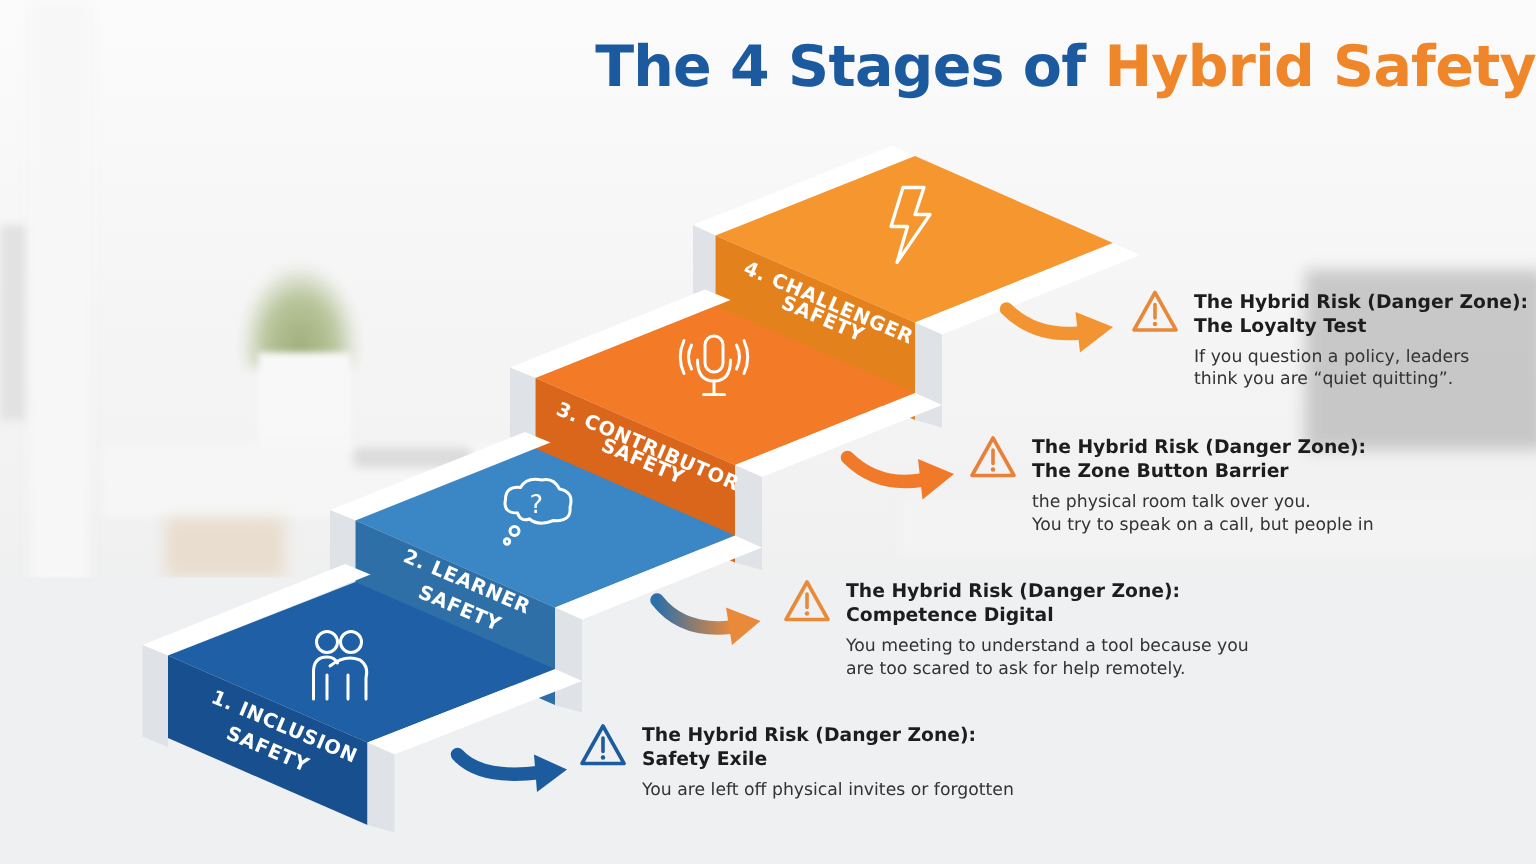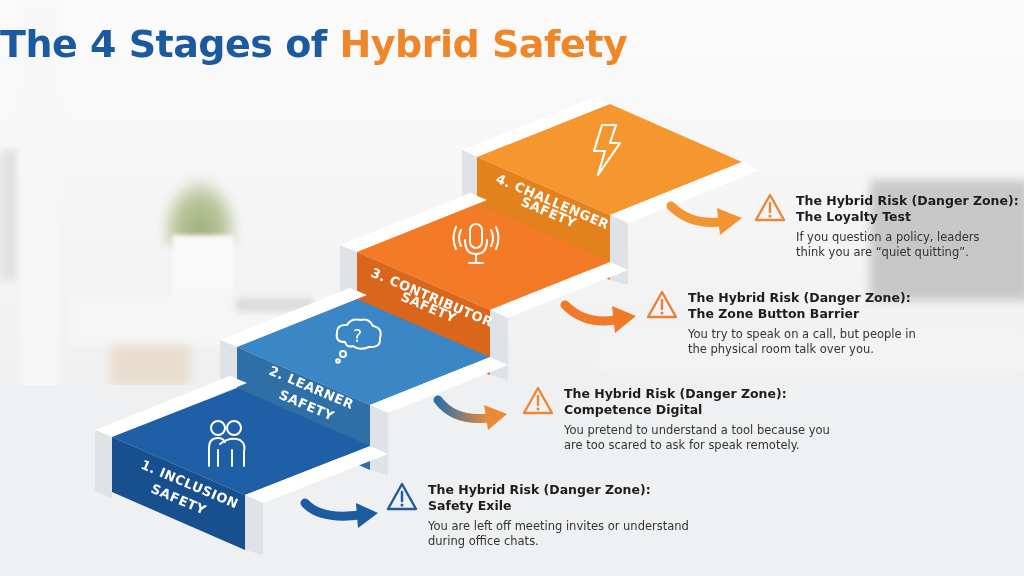--- a/index.html
+++ b/index.html
@@ -17,21 +17,21 @@
     background: radial-gradient(ellipse at 50% 80%, #9fb07b 0%, #b8c49a 40%, rgba(200,210,180,0) 70%); filter: blur(4px); }
   .bg-pot { position: absolute; left: 172px; top: 235px; width: 62px; height: 70px; background: #f8f8f8; filter: blur(2px); }
   .bg-table { position: absolute; left: 68px; top: 295px; width: 420px; height: 50px; background: #f6f6f6; filter: blur(3px); }
   .bg-table-leg { position: absolute; left: 110px; top: 345px; width: 80px; height: 40px; background: #e6d5c0; filter: blur(5px); opacity: .7; }
   .bg-laptop { position: absolute; left: 235px; top: 298px; width: 80px; height: 14px; background: #dcdcdc; filter: blur(3px); border-radius: 6px; }
   .bg-monitor { position: absolute; left: 870px; top: 180px; width: 160px; height: 120px; background: #bdbdbd; filter: blur(5px); opacity: .8; }
   .bg-desk { position: absolute; left: 600px; top: 330px; width: 424px; height: 40px; background: #f3f3f3; filter: blur(3px); }
   .bg-floor { position: absolute; left: 0; top: 385px; width: 1024px; height: 191px; background: #eef0f1; }
 
   .title {
-    position: absolute; z-index: 3; left: 0; width: 1024px; top: 22px; text-align: left;
+    position: absolute; z-index: 3; left: 0; width: 1024px; top: 22px; text-align: right;
     font-family: "DejaVu Sans", sans-serif; font-weight: bold; font-size: 38px; letter-spacing: -0.5px;
   }
   .title .t1 { color: #1c5a9f; }
   .title .t2 { color: #f0862a; }
 
   svg.stairs { position: absolute; left: 0; top: 0; z-index: 2; }
   .step-label { font-family: "DejaVu Sans", sans-serif; font-weight: bold; fill: #ffffff; font-size: 13px; letter-spacing: 0.5px; }
 
   .risk { position: absolute; z-index: 4; width: 310px; }
   .risk .warn { position: absolute; left: 0; top: 0; width: 32px; height: 30px; }
@@ -177,48 +177,47 @@
   <svg class="warn" viewBox="0 0 32 30">
     <polygon points="16,2 30,27 2,27" fill="none" stroke="#e8803a" stroke-width="2.4" stroke-linejoin="round"></polygon>
     <line x1="16" y1="10" x2="16" y2="19" stroke="#e8803a" stroke-width="2.4" stroke-linecap="round"></line>
     <circle cx="16" cy="23" r="1.5" fill="#e8803a"></circle>
   </svg>
   <div class="head">
     <div>The Hybrid Risk (Danger Zone):</div>
     <div>The Zone Button Barrier</div>
   </div>
   <div class="body">
+    <div>the physical room talk over you.</div>
     <div>You try to speak on a call, but people in</div>
-    <div>the physical room talk over you.</div>
   </div>
 </div>
 
 <div class="risk" style="left:522px; top:386px; width:340px;">
   <svg class="warn" viewBox="0 0 32 30">
     <polygon points="16,2 30,27 2,27" fill="none" stroke="#e88a3a" stroke-width="2.4" stroke-linejoin="round"></polygon>
     <line x1="16" y1="10" x2="16" y2="19" stroke="#e88a3a" stroke-width="2.4" stroke-linecap="round"></line>
     <circle cx="16" cy="23" r="1.5" fill="#e88a3a"></circle>
   </svg>
   <div class="head">
     <div>The Hybrid Risk (Danger Zone):</div>
     <div>Competence Digital</div>
   </div>
   <div class="body">
-    <div>You pretend to understand a tool because you</div>
-    <div>are too scared to ask for speak remotely.</div>
+    <div>You meeting to understand a tool because you</div>
+    <div>are too scared to ask for help remotely.</div>
   </div>
 </div>
 
 <div class="risk" style="left:386px; top:482px; width:340px;">
   <svg class="warn" viewBox="0 0 32 30">
     <polygon points="16,2 30,27 2,27" fill="none" stroke="#1d5b9f" stroke-width="2.4" stroke-linejoin="round"></polygon>
     <line x1="16" y1="10" x2="16" y2="19" stroke="#1d5b9f" stroke-width="2.4" stroke-linecap="round"></line>
     <circle cx="16" cy="23" r="1.5" fill="#1d5b9f"></circle>
   </svg>
   <div class="head">
     <div>The Hybrid Risk (Danger Zone):</div>
     <div>Safety Exile</div>
   </div>
   <div class="body">
-    <div>You are left off meeting invites or understand</div>
-    <div>during office chats.</div>
+    <div>You are left off physical invites or forgotten</div>
   </div>
 </div>
 
 </body></html>

